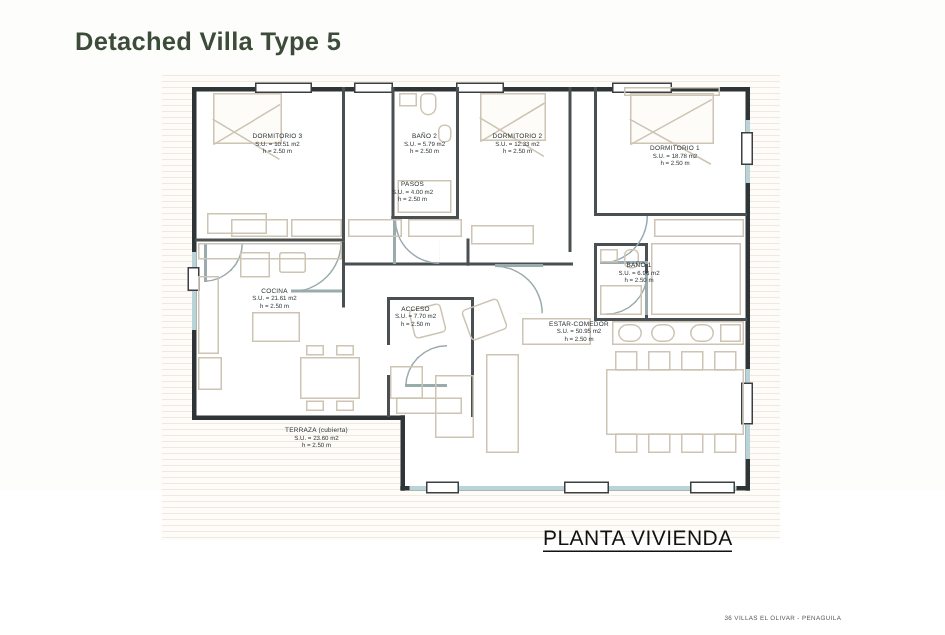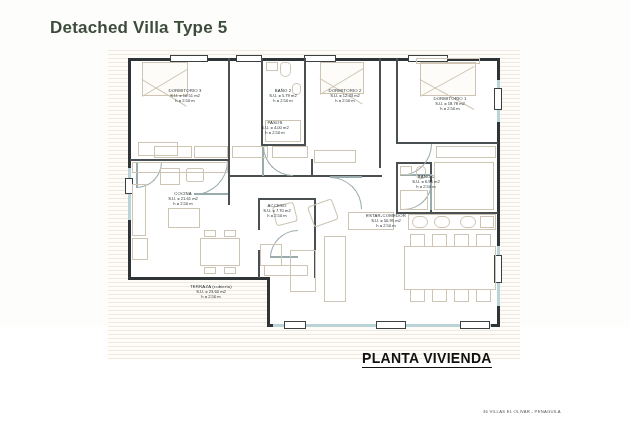--- a/index.html
+++ b/index.html
@@ -13,21 +13,21 @@
   #stage{position:absolute;left:0;top:0;width:630px;height:327px;background:#fdfdfb;}
 
   
   .plan-title{
     position:absolute;left:50px;top:18px;
     font-size:17px;font-weight:bold;color:#3d4c3a;
     letter-spacing:.2px;white-space:nowrap;
   }
   .plan-subtitle{
     position:absolute;left:362px;top:350px;
-    font-size:14px;font-weight:bold;color:#111;
+    font-size:14px;font-weight:normal;color:#111;
     letter-spacing:.3px;white-space:nowrap;
     border-bottom:1.5px solid #111;padding-bottom:1px;
   }
   .footer-note{
     position:absolute;left:483px;top:409px;
     font-size:4.2px;color:#5b5b5b;letter-spacing:.25px;white-space:nowrap;
   }
 
   
   #sheet{

